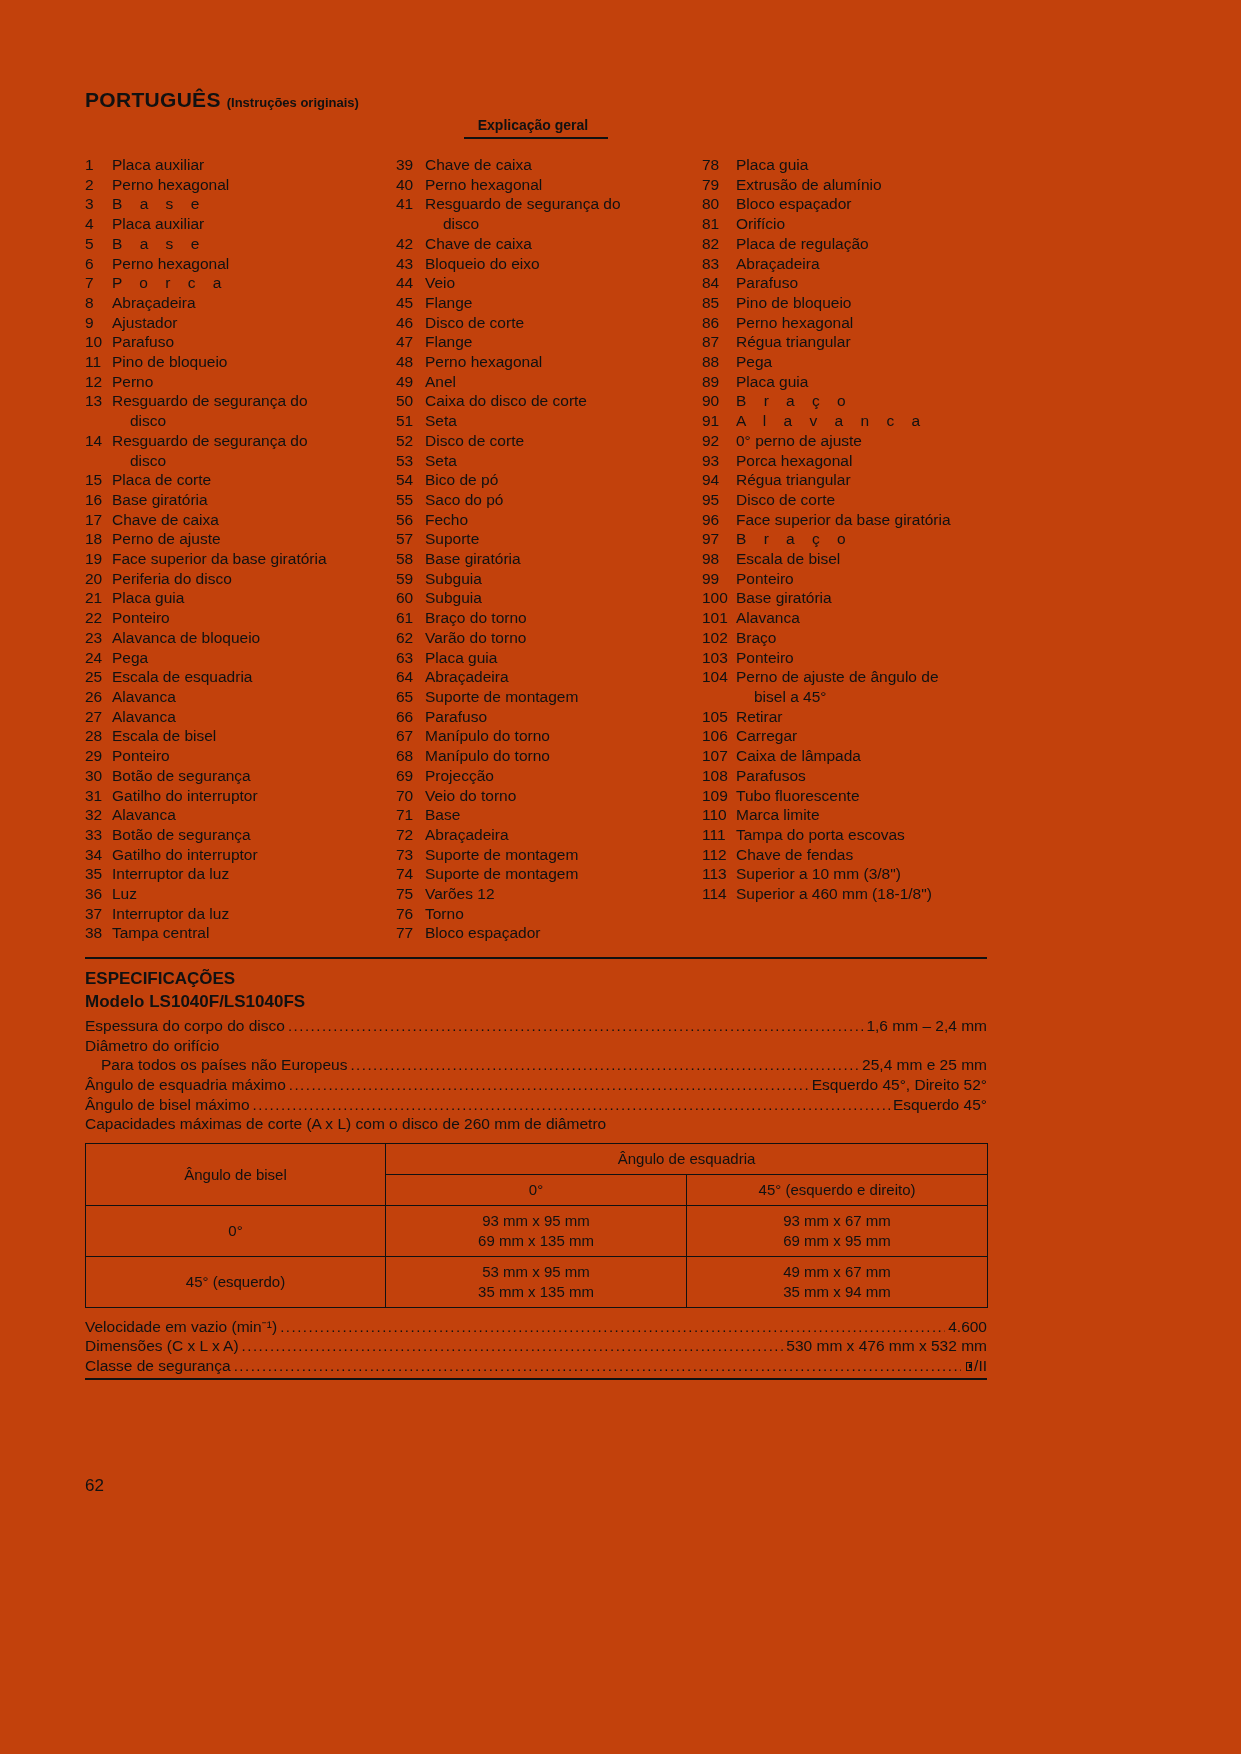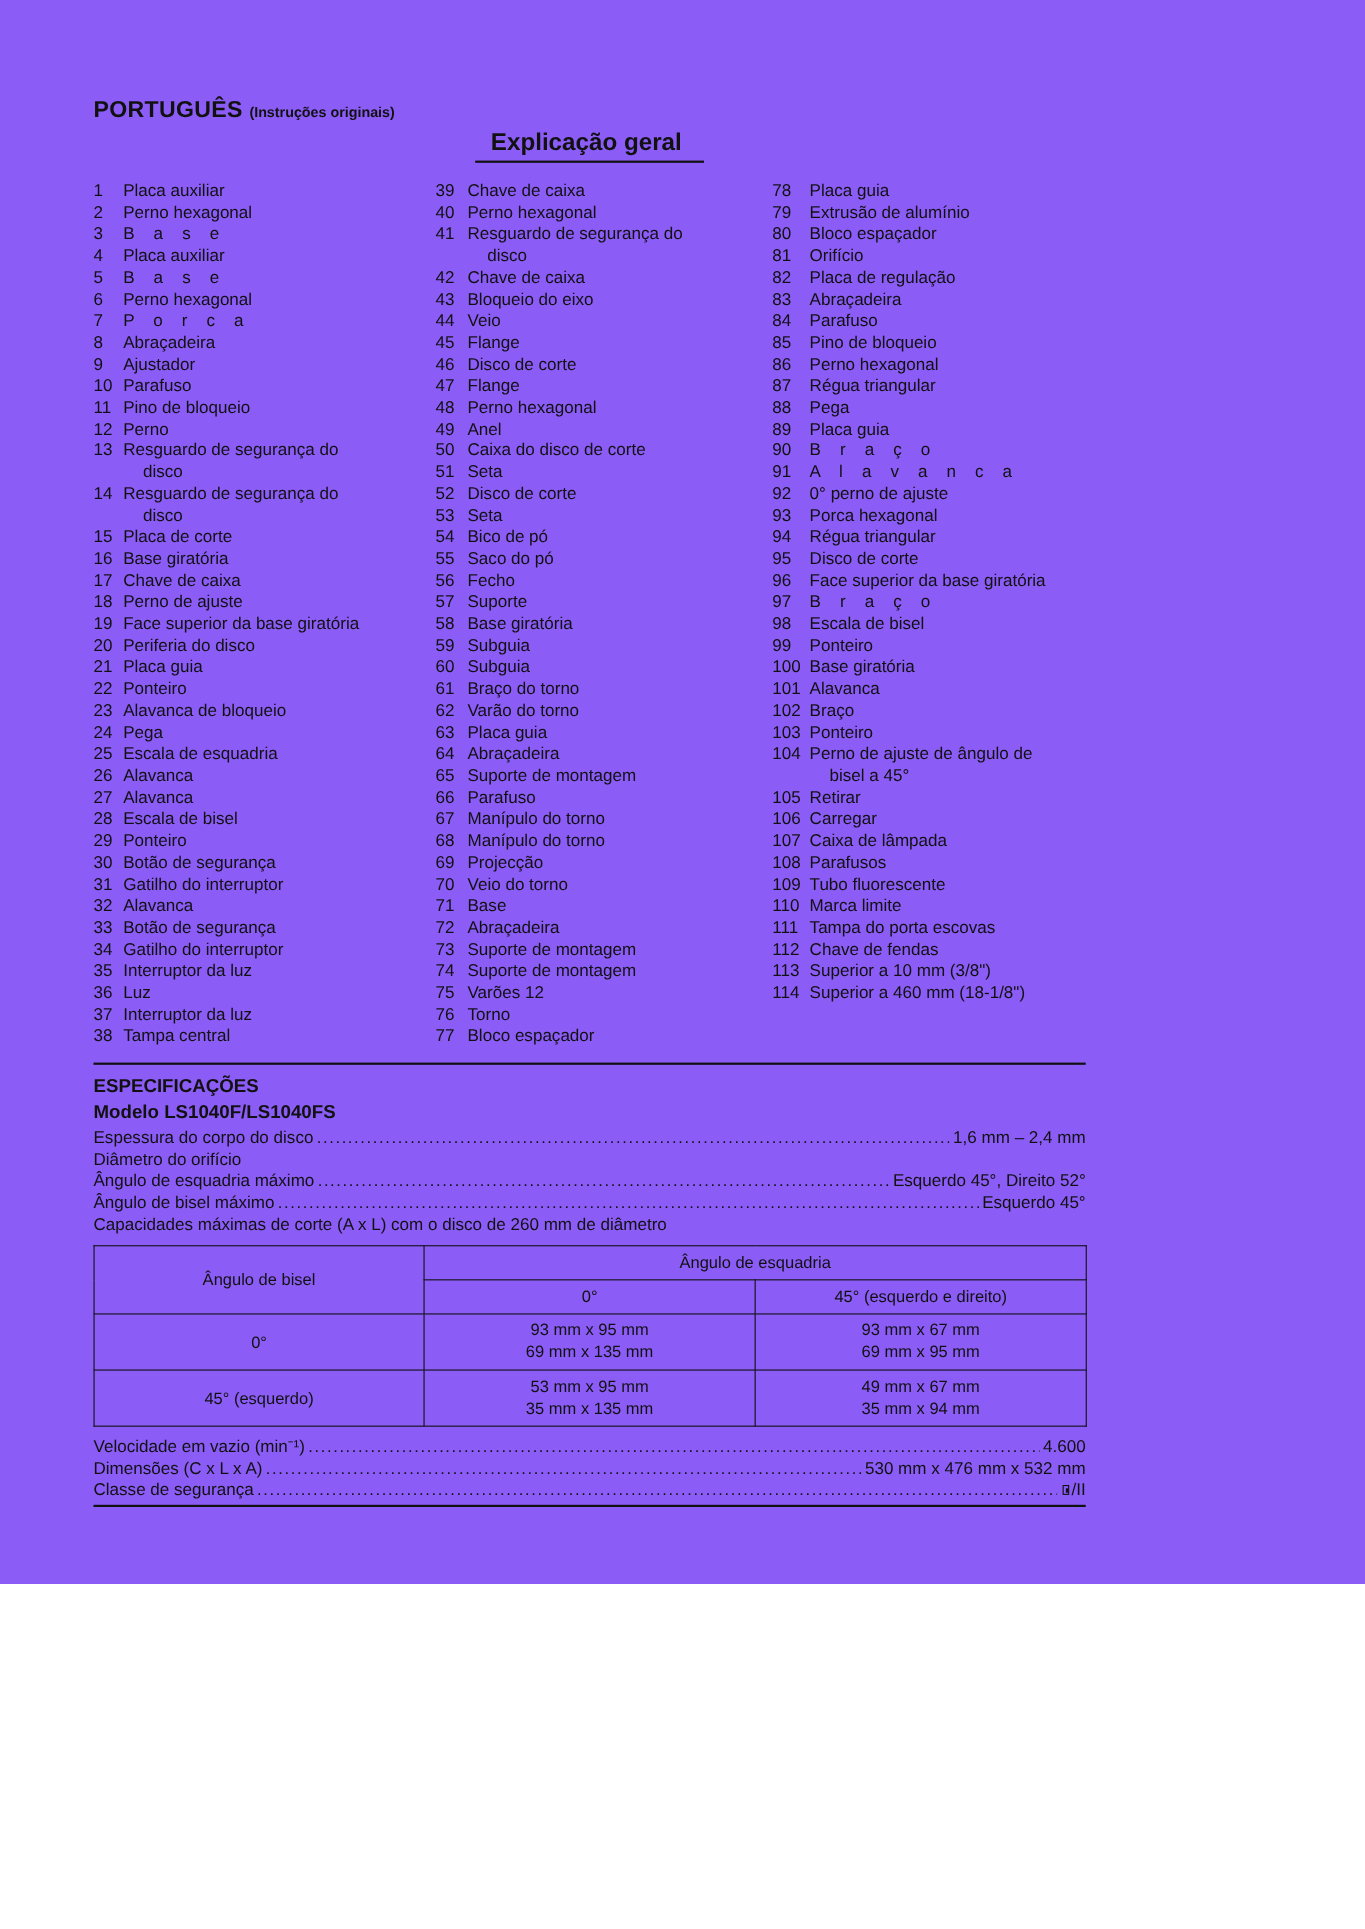--- a/index.html
+++ b/index.html
@@ -1,34 +1,34 @@
 <!DOCTYPE html>
 <html><head>
 <meta charset="utf-8">
 <style>
   html, body { margin: 0; padding: 0; background: #ffffff; }
   .page {
     position: relative;
     width: 1241px;
-    height: 1440px;
+    height: 1754px;
     box-sizing: border-box;
     padding: 88px 254px 0 85px;
-    background: #8b5cf6;
+    background: #c2410c;
     color: #111;
     font-family: "Liberation Sans", sans-serif;
   }
   
   .lang-header { white-space: nowrap; }
   .lang { font-size: 21px; font-weight: bold; letter-spacing: 0.3px; }
   .lang-sub { font-size: 13px; font-weight: bold; margin-left: 6px; }
 
   .title-wrap { text-align: center; margin-top: 4px; }
   .title {
     display: inline-block;
-    font-size: 22px;
+    font-size: 14px;
     font-weight: bold;
     border-bottom: 2px solid #111;
     padding: 0 20px 4px 14px;
   }
 
   
   .cols { display: flex; margin-top: 16px; }
   .col { box-sizing: border-box; }
   .col-1 { width: 311px; }
   .col-2 { width: 306px; }
@@ -712,20 +712,25 @@
         <span class="slab">Espessura do corpo do disco</span>
         <span class="leader"></span>
         <span class="sval">1,6 mm – 2,4 mm</span>
       </div>
 
       <div class="srow">
         <span class="slab">Diâmetro do orifício</span>
 
       </div>
 
+      <div class="srow indent1">
+        <span class="slab">Para todos os países não Europeus</span>
+        <span class="leader"></span>
+        <span class="sval">25,4 mm e 25 mm</span>
+      </div>
 
 
       <div class="srow">
         <span class="slab">Ângulo de esquadria máximo</span>
         <span class="leader"></span>
         <span class="sval">Esquerdo 45°, Direito 52°</span>
       </div>
 
       <div class="srow">
         <span class="slab">Ângulo de bisel máximo</span>

